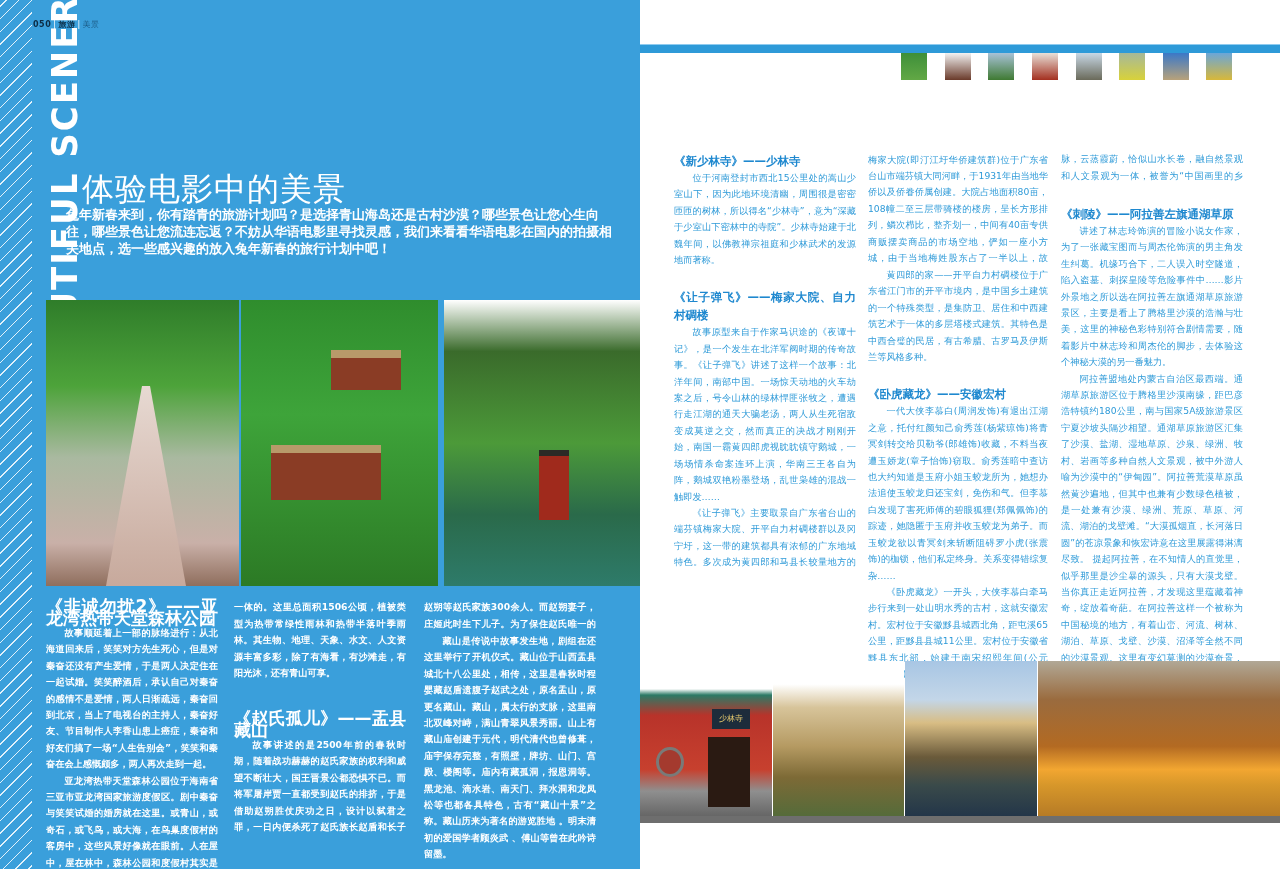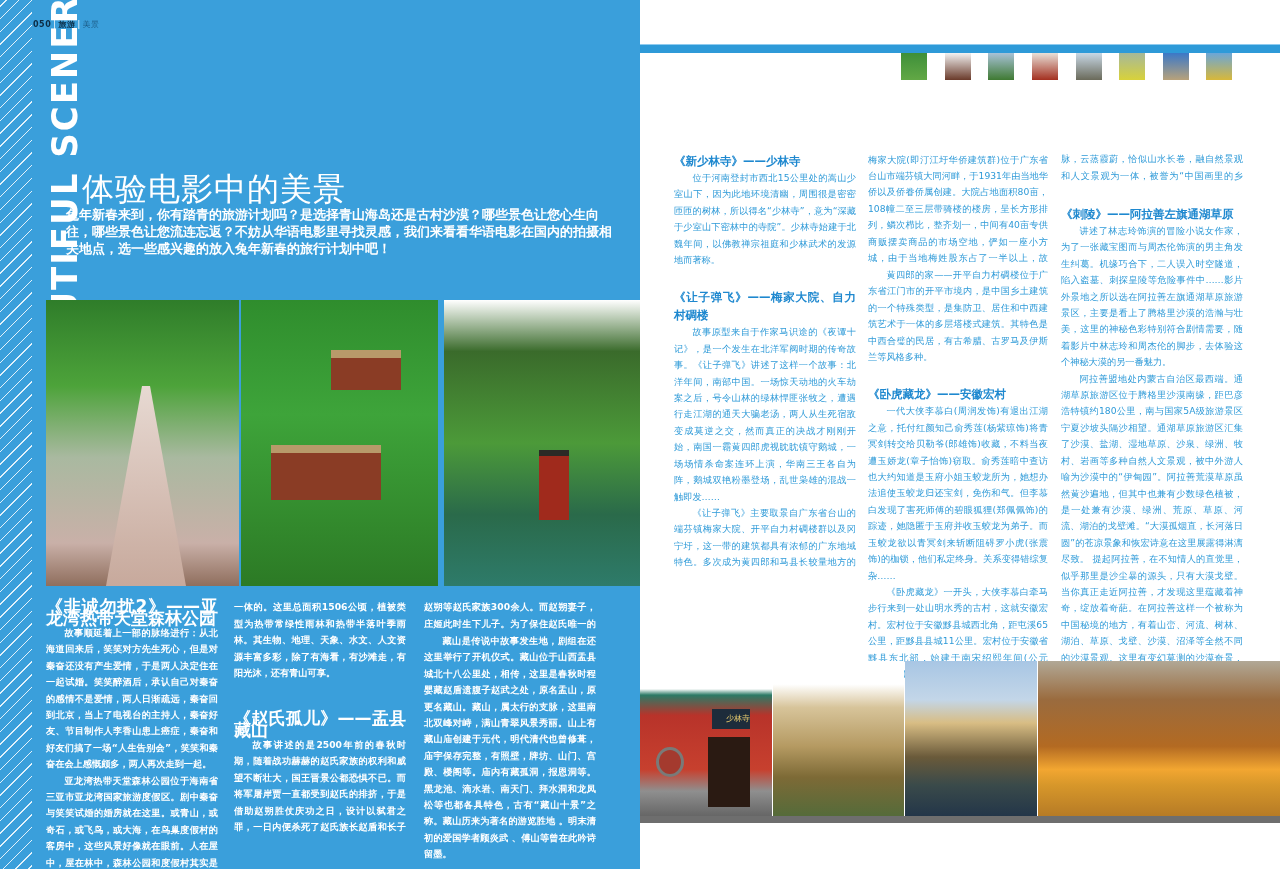--- a/index.html
+++ b/index.html
@@ -48,21 +48,21 @@
   .rcol h3 { font-size: 11.5px; line-height: 18px; font-weight: bold; color: #1e88cf; }
   .rcol p { text-indent: 2em; }
   .rcol h3.gap { margin-top: 20px; }
   .rcol-1 { left: 34px; width: 182px; }
   .rcol-2 { left: 228px; width: 180px; }
   .rcol-3 { left: 421px; width: 182px; }
 
   .bottom-photos { position: absolute; left: 0; top: 661px; width: 640px; height: 155px; }
   .bphoto { position: absolute; top: 0; height: 155px; overflow: hidden; }
   .b1 { left: 0; width: 132px; background: linear-gradient(180deg,#ffffff 0%,#ffffff 18%,#2c7a66 22%,#b8332a 35%,#c7402e 70%,#8f8f8f 84%,#666 100%); }
-  .b1 .plaque { position: absolute; left: 72px; top: 48px; width: 38px; height: 20px; background: #1d2c3b; color: #e6c86c; font-size: 8px; text-align: right; line-height: 20px; }
+  .b1 .plaque { position: absolute; left: 72px; top: 48px; width: 38px; height: 20px; background: #1d2c3b; color: #e6c86c; font-size: 8px; text-align: center; line-height: 20px; }
   .b1 .door { position: absolute; left: 68px; top: 76px; width: 42px; height: 70px; background: #2a1a12; }
   .b1 .round { position: absolute; left: 16px; top: 86px; width: 28px; height: 30px; border-radius: 50%; background: #a43a2e; border: 3px solid #7a7a78; }
   .b2 { left: 133px; width: 131px; background: linear-gradient(180deg,#ffffff 0%,#ffffff 15%,#d7c49a 30%,#b59a62 55%,#7d6a36 75%,#556b3a 100%); }
   .b3 { left: 265px; width: 132px; background: linear-gradient(180deg,#a8c6e4 0%,#c3d6e8 25%,#d8bd84 40%,#6a5a3a 62%,#3a4a4a 80%,#233649 100%); }
   .b4 { left: 398px; width: 242px; background: linear-gradient(180deg,#b1a896 0%,#9a6b3e 25%,#b36a22 55%,#f2a631 70%,#d7972a 80%,#b67b26 100%); }
   .gray-bar { position: absolute; left: 0; top: 816px; width: 640px; height: 7px; background: #6e6e6e; }
 </style>
 </head>
 <body>
 

